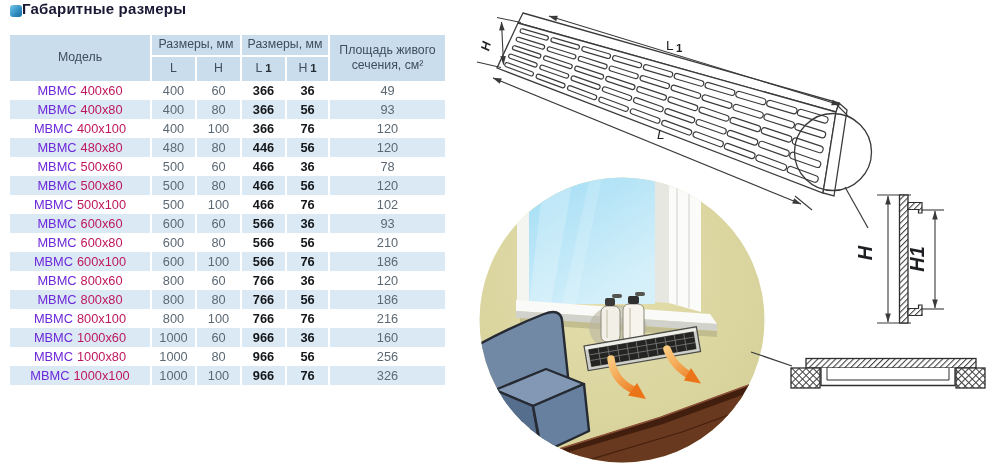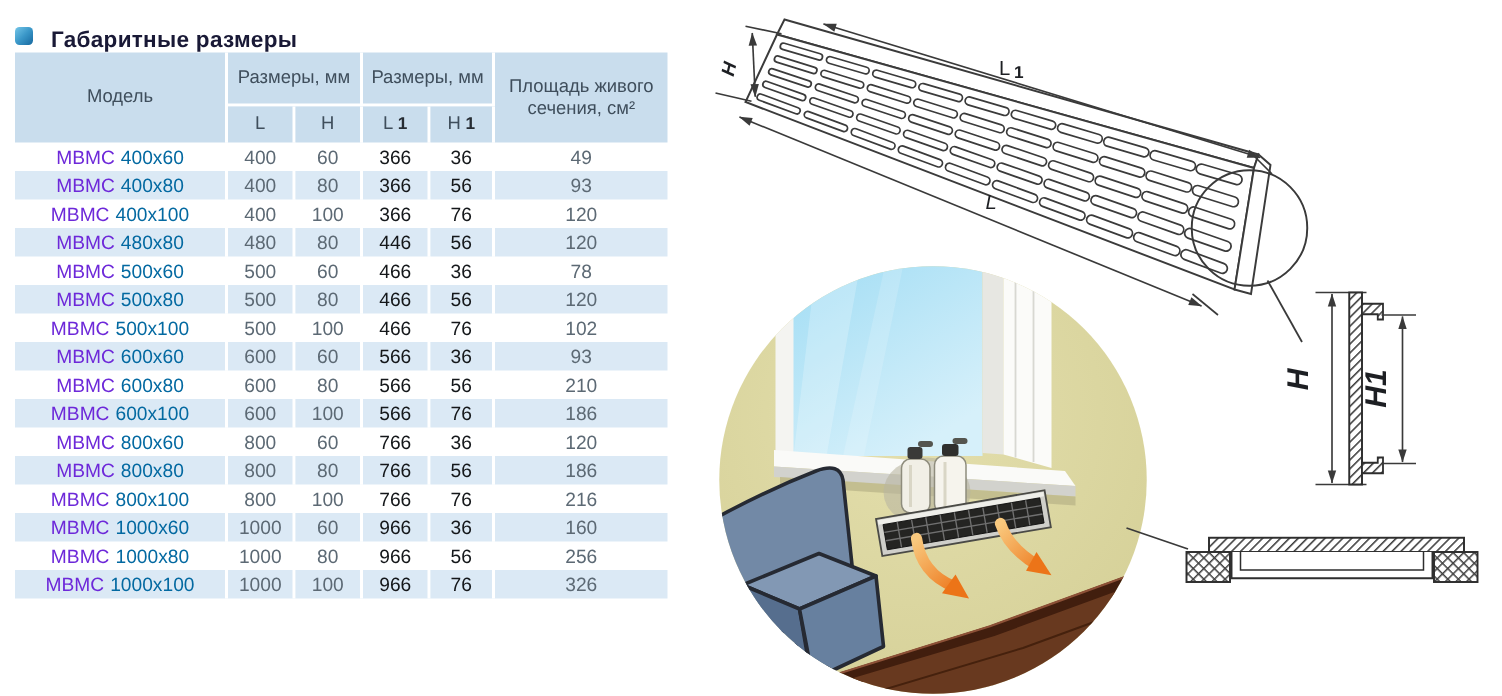--- a/index.html
+++ b/index.html
@@ -1,36 +1,36 @@
 <!DOCTYPE html>
 <html><head>
 <meta charset="utf-8">
 <style>
   html,body{margin:0;padding:0}
   body{position:relative;width:1001px;height:464px;background:#fff;overflow:hidden;
        font-family:"Liberation Sans",sans-serif;}
-  .page-title{position:absolute;left:10px;top:18px;display:flex;align-items:flex-start;gap:12px}
+  .page-title{position:absolute;left:10px;top:0;display:flex;align-items:flex-end;gap:0}
   .bullet{width:12px;height:12px;border-radius:3px;
           background:linear-gradient(135deg,#75c6e8 0%,#3a97c8 50%,#16689f 100%)}
   .title-text{font-size:15px;font-weight:700;color:#191936;letter-spacing:.2px}
 
   table.dim-table{position:absolute;left:10px;top:35px;width:435px;
     border-collapse:separate;border-spacing:0;table-layout:fixed}
   .dim-table th{background:#c9dded;color:#3f4e5c;font-weight:400;font-size:12.3px;
     line-height:1.25;padding:1px 3px;box-sizing:border-box}
   .sepr{border-right:2px solid #fff}
   .sepb{border-bottom:2px solid #fff}
-  .dim-table thead tr:first-child th{height:36px}
+  .dim-table thead tr:first-child th{height:22px}
   .dim-table thead tr:nth-child(2) th{height:24px}
   .dim-table tbody td{height:19px;text-align:center;font-size:12.8px;color:#5c6974;
     padding:0;box-sizing:border-box;white-space:nowrap}
   .dim-table tbody tr.alt td{background:#dbe9f5}
-  .dim-table td.bld{font-weight:400;color:#14171a}
+  .dim-table td.bld{font-weight:700;color:#14171a}
   .brand{color:#6d28d9;margin-right:4px}
-  .size{color:#0369a1}
+  .size{color:#be185d}
   .subnum{font-weight:700;color:#262c33;font-size:11.5px;margin-left:3px}
   #figures{position:absolute;left:470px;top:0}
   .dtext{fill:#1d1f23}
 </style>
 </head>
 <body>
 
 <div class="page-title">
   <span class="bullet"></span>
   <span class="title-text">Габаритные размеры</span>

